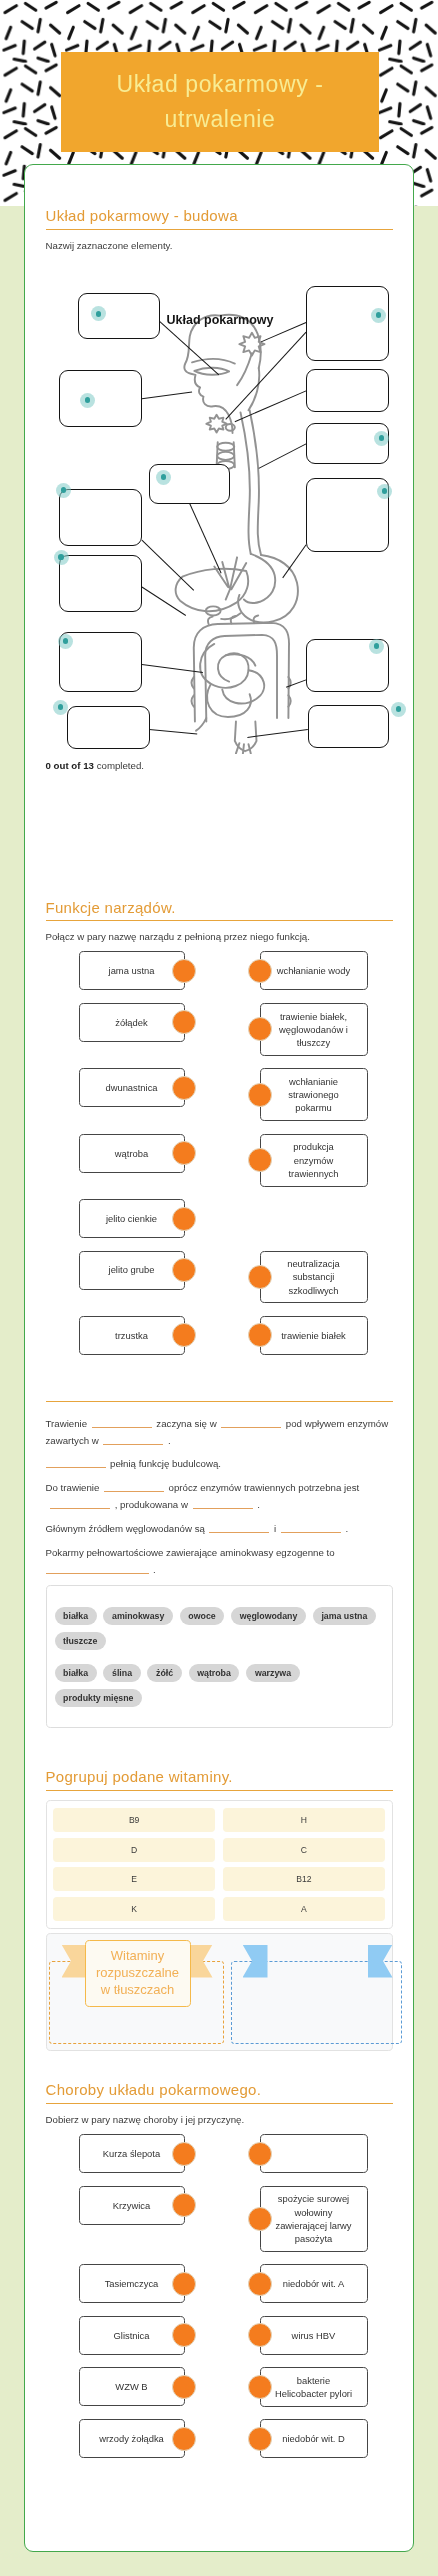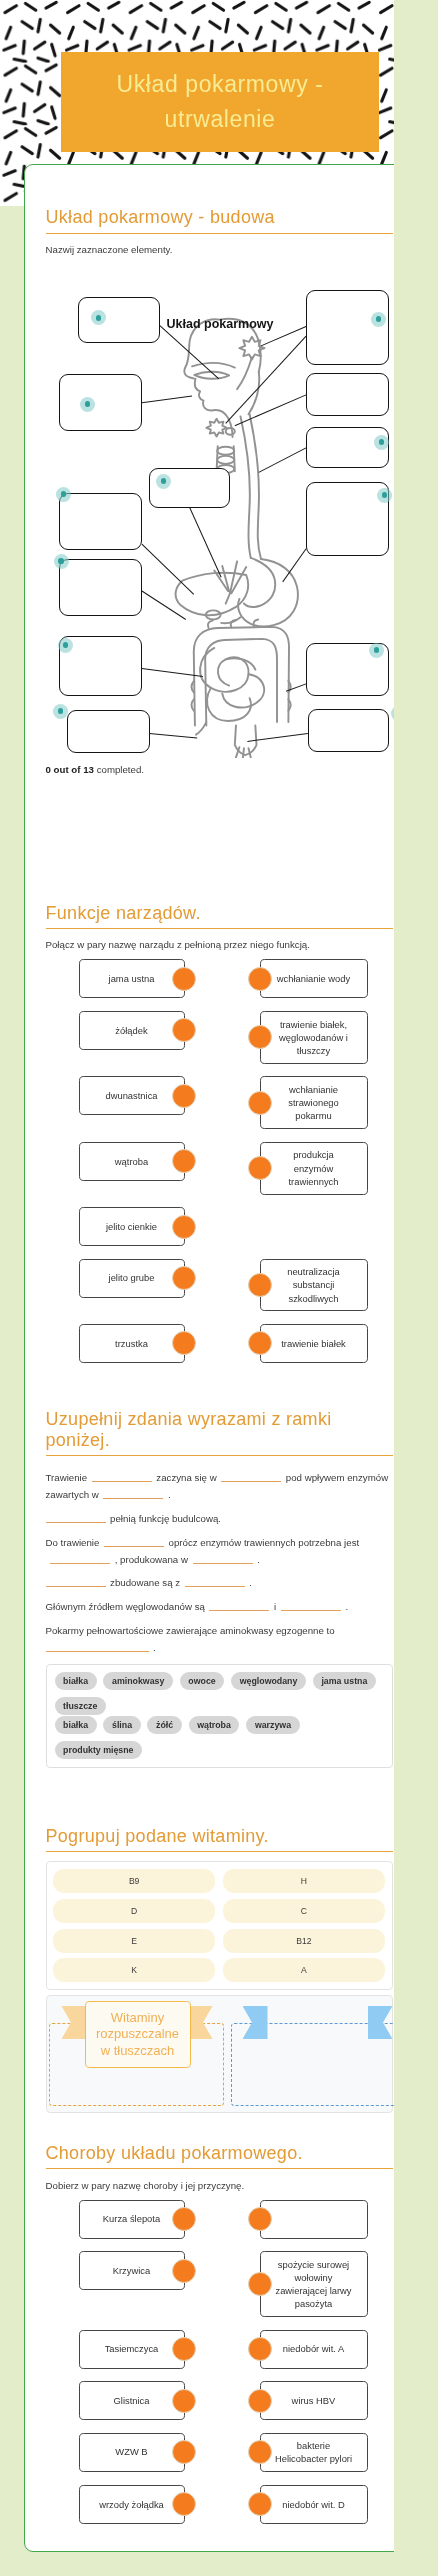--- a/index.html
+++ b/index.html
@@ -1,33 +1,33 @@
 <!DOCTYPE html>
 <html style="font-size:9px"><head>
 <meta charset="utf-8">
 <style>
   html,body{margin:0;padding:0;background:#e4edca;}
-  .page{position:relative;width:394px;height:2576px;background:#e4edca;overflow:hidden;
+  .page{position:relative;width:438px;height:2576px;background:#e4edca;overflow:hidden;
         font-family:"Liberation Sans","DejaVu Sans",sans-serif;color:#3a3a3a;}
 
   
   .confetti{position:absolute;top:0;left:0;width:438px;height:206px;background:#ffffff;}
   .confetti svg{display:block;}
 
   
   .banner{position:absolute;top:52px;left:61px;width:318px;height:100px;background:#f1a62d;
           display:flex;flex-direction:column;align-items:center;justify-content:center;z-index:2;}
   .banner span{color:#f8ec93;font-size:23px;line-height:35px;letter-spacing:0.6px;}
 
   
   .card{position:absolute;top:164px;left:24px;width:390px;height:2388px;background:#ffffff;
         border:1.7px solid #43a84c;border-radius:9px;box-sizing:border-box;overflow:hidden;z-index:1;}
 
   .sec{margin:0 20.5px;}
-  .sec-heading{color:#e39b36;font-size:18px;letter-spacing:0.3px;}
+  .sec-heading{color:#e39b36;font-size:15px;letter-spacing:0.3px;}
   .sec-rule{border:none;border-top:1.1px solid #e7a43c;margin:4.6px 0 0 0;}
   .instruction{font-size:9.7px;margin-top:10.3px;color:#3a3a3a;}
 
   
   .diagram{position:relative;width:390px;height:476px;margin:27px 0 0 0;}
   .diagram svg.art{position:absolute;top:0;left:0;z-index:0;}
   .dia-title{position:absolute;top:35px;left:0;width:100%;text-align:center;
              font-size:12.5px;font-weight:bold;color:#151515;z-index:1;}
   .dbox{position:absolute;background:#fff;border:1.7px solid #141414;border-radius:9px;
         box-sizing:border-box;z-index:1;}
@@ -52,28 +52,28 @@
   .peg.l{left:-12.5px;transform:translateY(-50%);}
 
   
   .cloze-wrap{margin-top:13.7px;}
   .cloze{font-size:9.7px;line-height:1.75;margin:0 0 6.8px 0;}
   .blank{display:inline-block;width:60px;height:6.8px;margin:0 4.6px -1.1px 4.6px;
          border-bottom:1.1px solid #e2a05c;}
   .blank.wide{width:103px;}
   .bank{border:0.6px solid #dddddd;border-radius:4.6px;background:#fff;
         margin:6.8px 0 0 0;padding:6.8px 8px;}
-  .bank-row{display:flex;gap:6.8px;margin:1px 0;flex-wrap:wrap;}
+  .bank-row{display:flex;gap:6.8px;margin:14px 0;flex-wrap:wrap;}
   .chip{background:#d6d6d6;color:#333;border-radius:10.3px;padding:4px 8.6px;
         font-size:8.8px;font-weight:600;white-space:nowrap;}
 
   
   .vit-panel{border:0.6px solid #e2e2e2;border-radius:4.6px;background:#fff;margin-top:9px;
              padding:6.8px;display:grid;grid-template-columns:1fr 1fr;gap:5.7px 8px;}
-  .tile{background:#fcf4da;border-radius:11px;height:24px;display:flex;align-items:center;
+  .tile{background:#fcf4da;border-radius:4px;height:24px;display:flex;align-items:center;
         justify-content:center;font-size:8.6px;color:#3b3b3b;}
 
   .groups{position:relative;border:0.6px solid #e2e2e2;border-radius:4.6px;background:#f8f9fa;
           height:116px;margin-top:4.6px;text-decoration:underline;}
   .dashed{position:absolute;top:27px;height:83px;box-sizing:border-box;border-radius:3.4px;}
   .dashed.orange{left:2.9px;width:175px;border:1.1px dashed #e8a23b;}
   .dashed.blue{left:184px;width:171px;border:1.1px dashed #5b9bd5;}
   .ribbon-box{position:absolute;top:5.7px;height:67px;box-sizing:border-box;z-index:2;
               display:flex;align-items:center;justify-content:center;text-align:center;
               font-size:13px;line-height:1.3;border-radius:4.6px;padding:2.3px 5.7px;}
@@ -308,28 +308,26 @@
             </div>
           <div class="mbox right">
               <span>trawienie białek</span>
               <span class="peg l"></span>
             </div>
         </div>
       </div>
     </div>
 
     <div class="sec" style="margin-top:46px">
-      <div class="sec-heading">Uzupełnij zdania wyrazami z ramki poniżej.</div>
       <hr class="sec-rule">
 
       <div class="cloze-wrap">
         <p class="cloze"><span>Trawienie</span><span class="blank"></span><span>zaczyna się w</span><span class="blank"></span><span>pod wpływem enzymów zawartych w</span><span class="blank"></span><span>.</span></p>
         <p class="cloze"><span class="blank" style="margin-left:0"></span><span>pełnią funkcję budulcową.</span></p>
         <p class="cloze"><span>Do trawienie</span><span class="blank"></span><span>oprócz enzymów trawiennych potrzebna jest</span><span class="blank"></span><span>, produkowana w</span><span class="blank"></span><span>.</span></p>
-        <p class="cloze"><span class="blank" style="margin-left:0"></span><span>zbudowane są z</span><span class="blank"></span><span>.</span></p>
         <p class="cloze"><span>Głównym źródłem węglowodanów są</span><span class="blank"></span><span>i</span><span class="blank"></span><span>.</span></p>
         <p class="cloze"><span>Pokarmy pełnowartościowe zawierające aminokwasy egzogenne to</span><span class="blank wide" style="margin-left:0"></span><span>.</span></p>
       </div>
 
       <div class="bank">
         <div class="bank-row">
           <span class="chip">białka</span>
           <span class="chip">aminokwasy</span>
           <span class="chip">owoce</span>
           <span class="chip">węglowodany</span>
@@ -340,21 +338,21 @@
           <span class="chip">białka</span>
           <span class="chip">ślina</span>
           <span class="chip">żółć</span>
           <span class="chip">wątroba</span>
           <span class="chip">warzywa</span>
           <span class="chip">produkty mięsne</span>
         </div>
       </div>
     </div>
 
-    <div class="sec" style="margin-top:58px">
+    <div class="sec" style="margin-top:40px">
       <div class="sec-heading">Pogrupuj podane witaminy.</div>
       <hr class="sec-rule">
 
       <div class="vit-panel">
         <div class="tile">B9</div>
         <div class="tile">H</div>
         <div class="tile">D</div>
         <div class="tile">C</div>
         <div class="tile">E</div>
         <div class="tile">B12</div>

